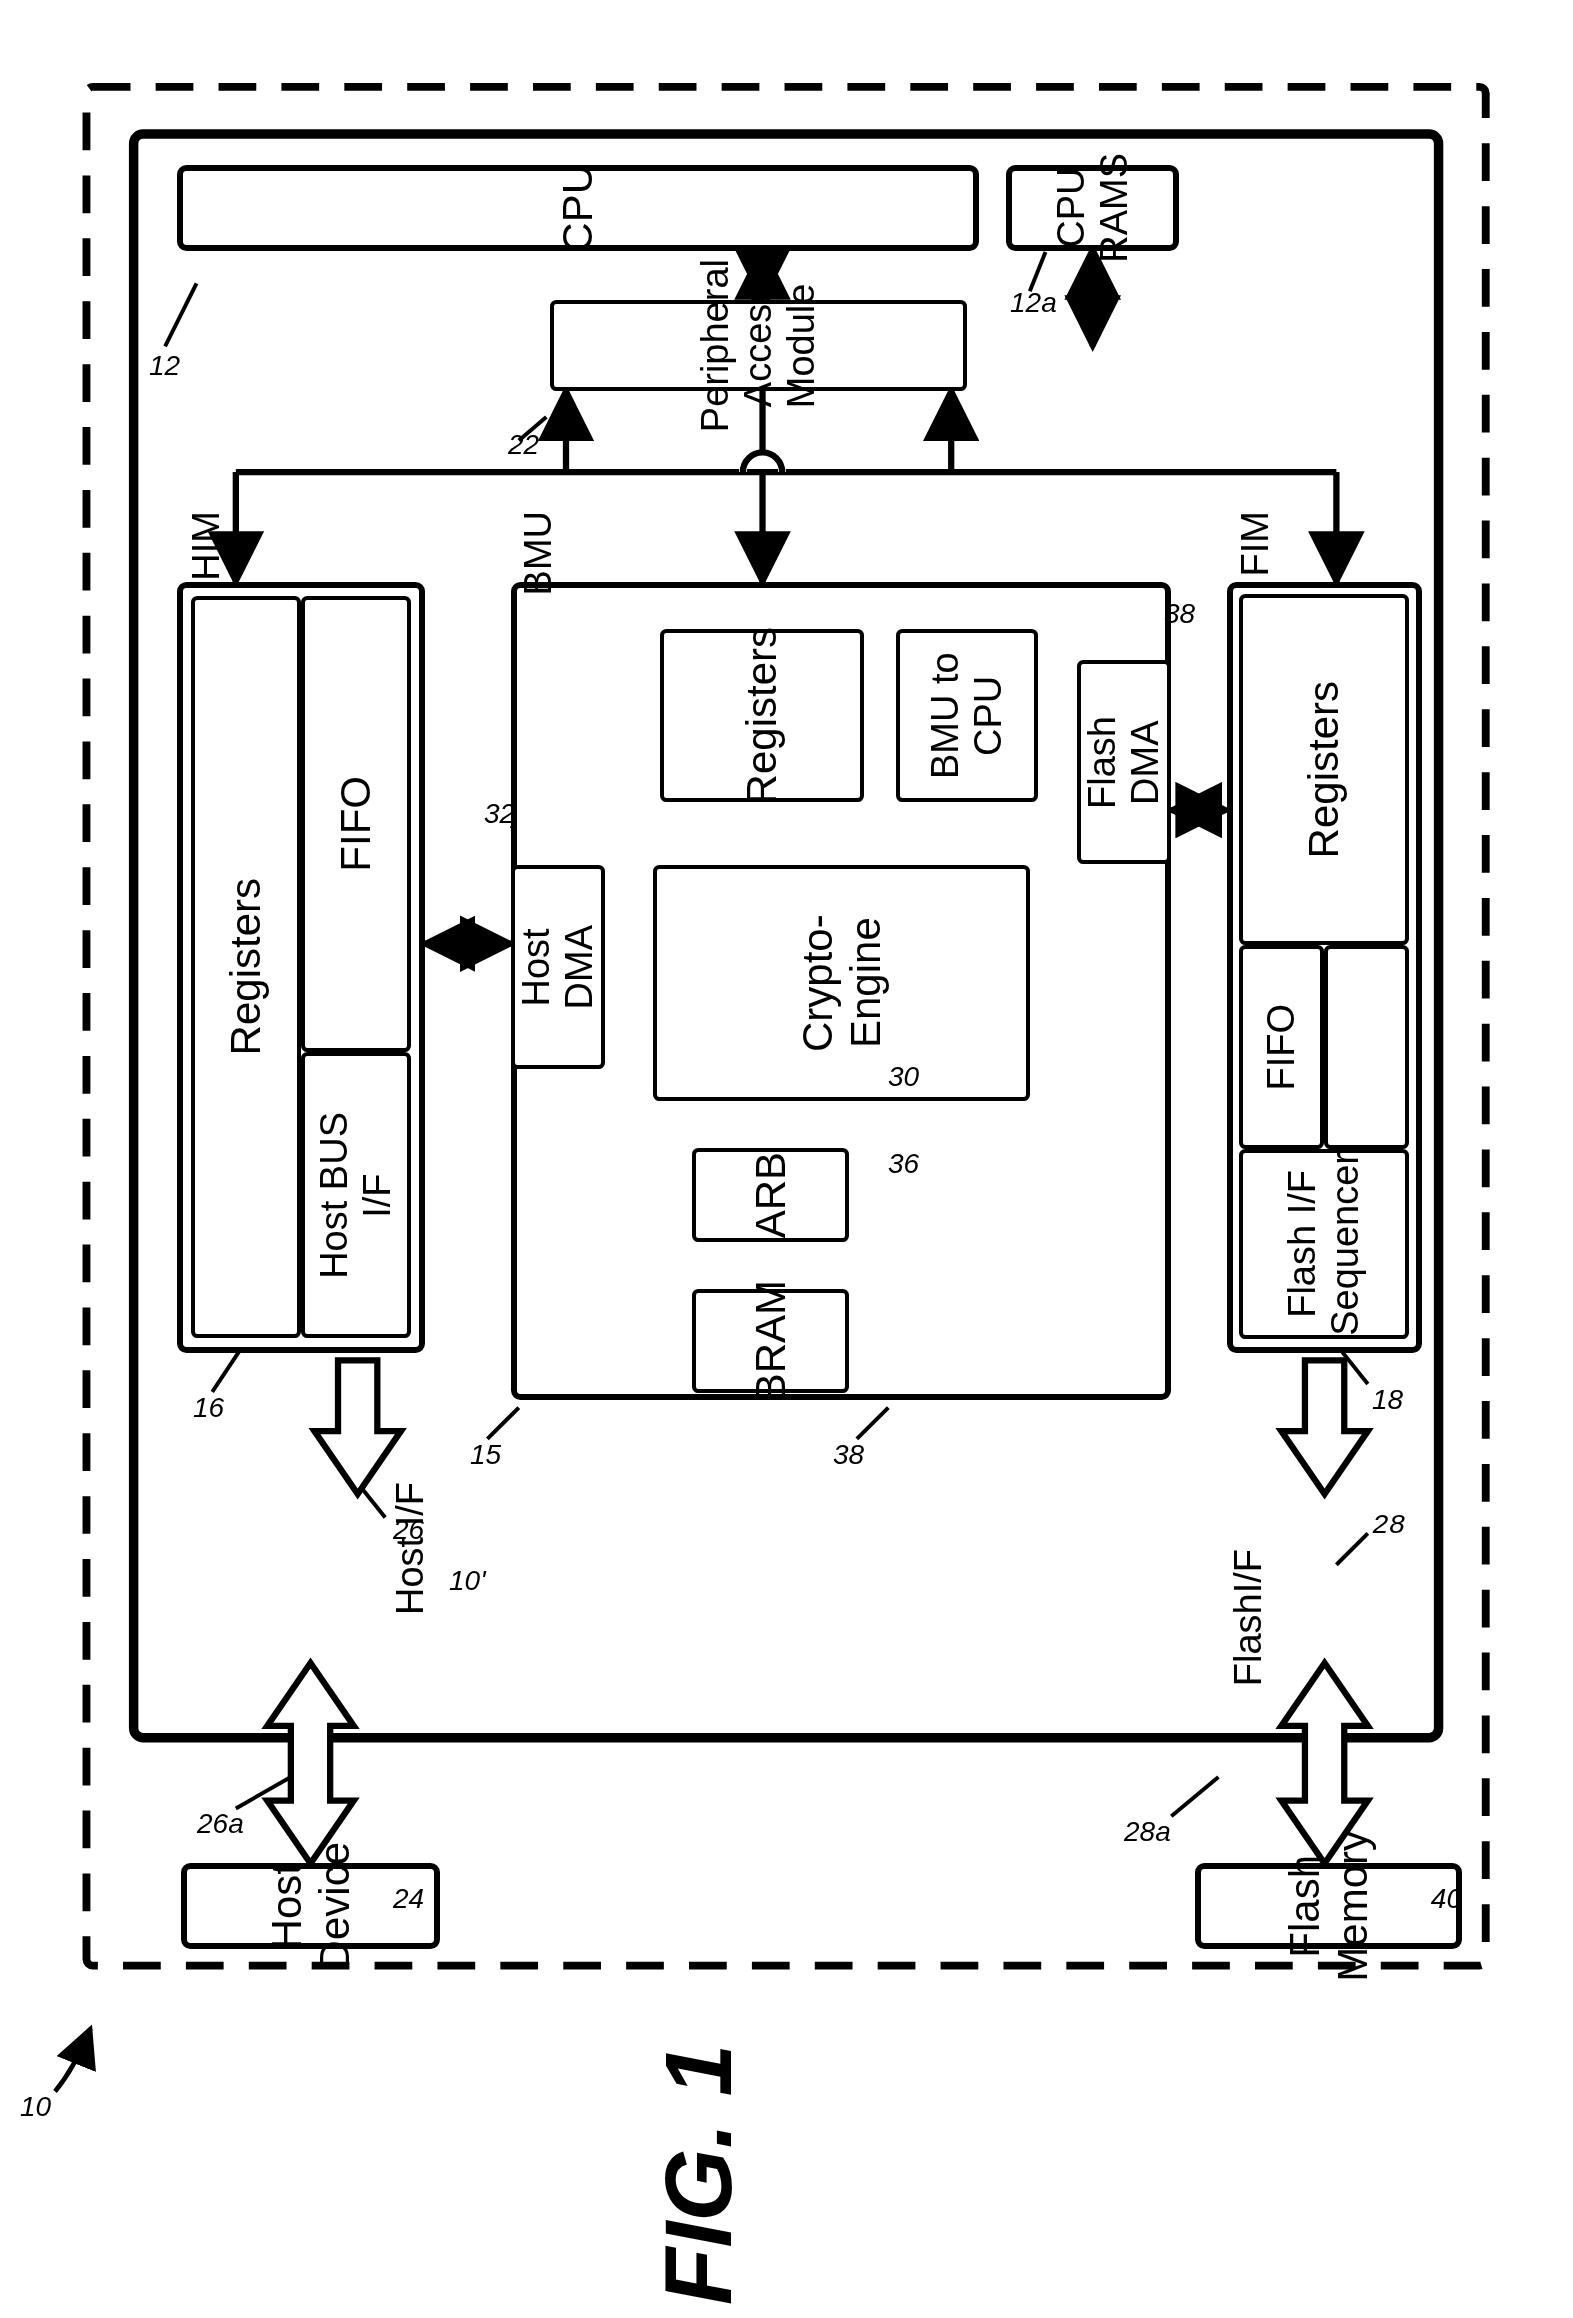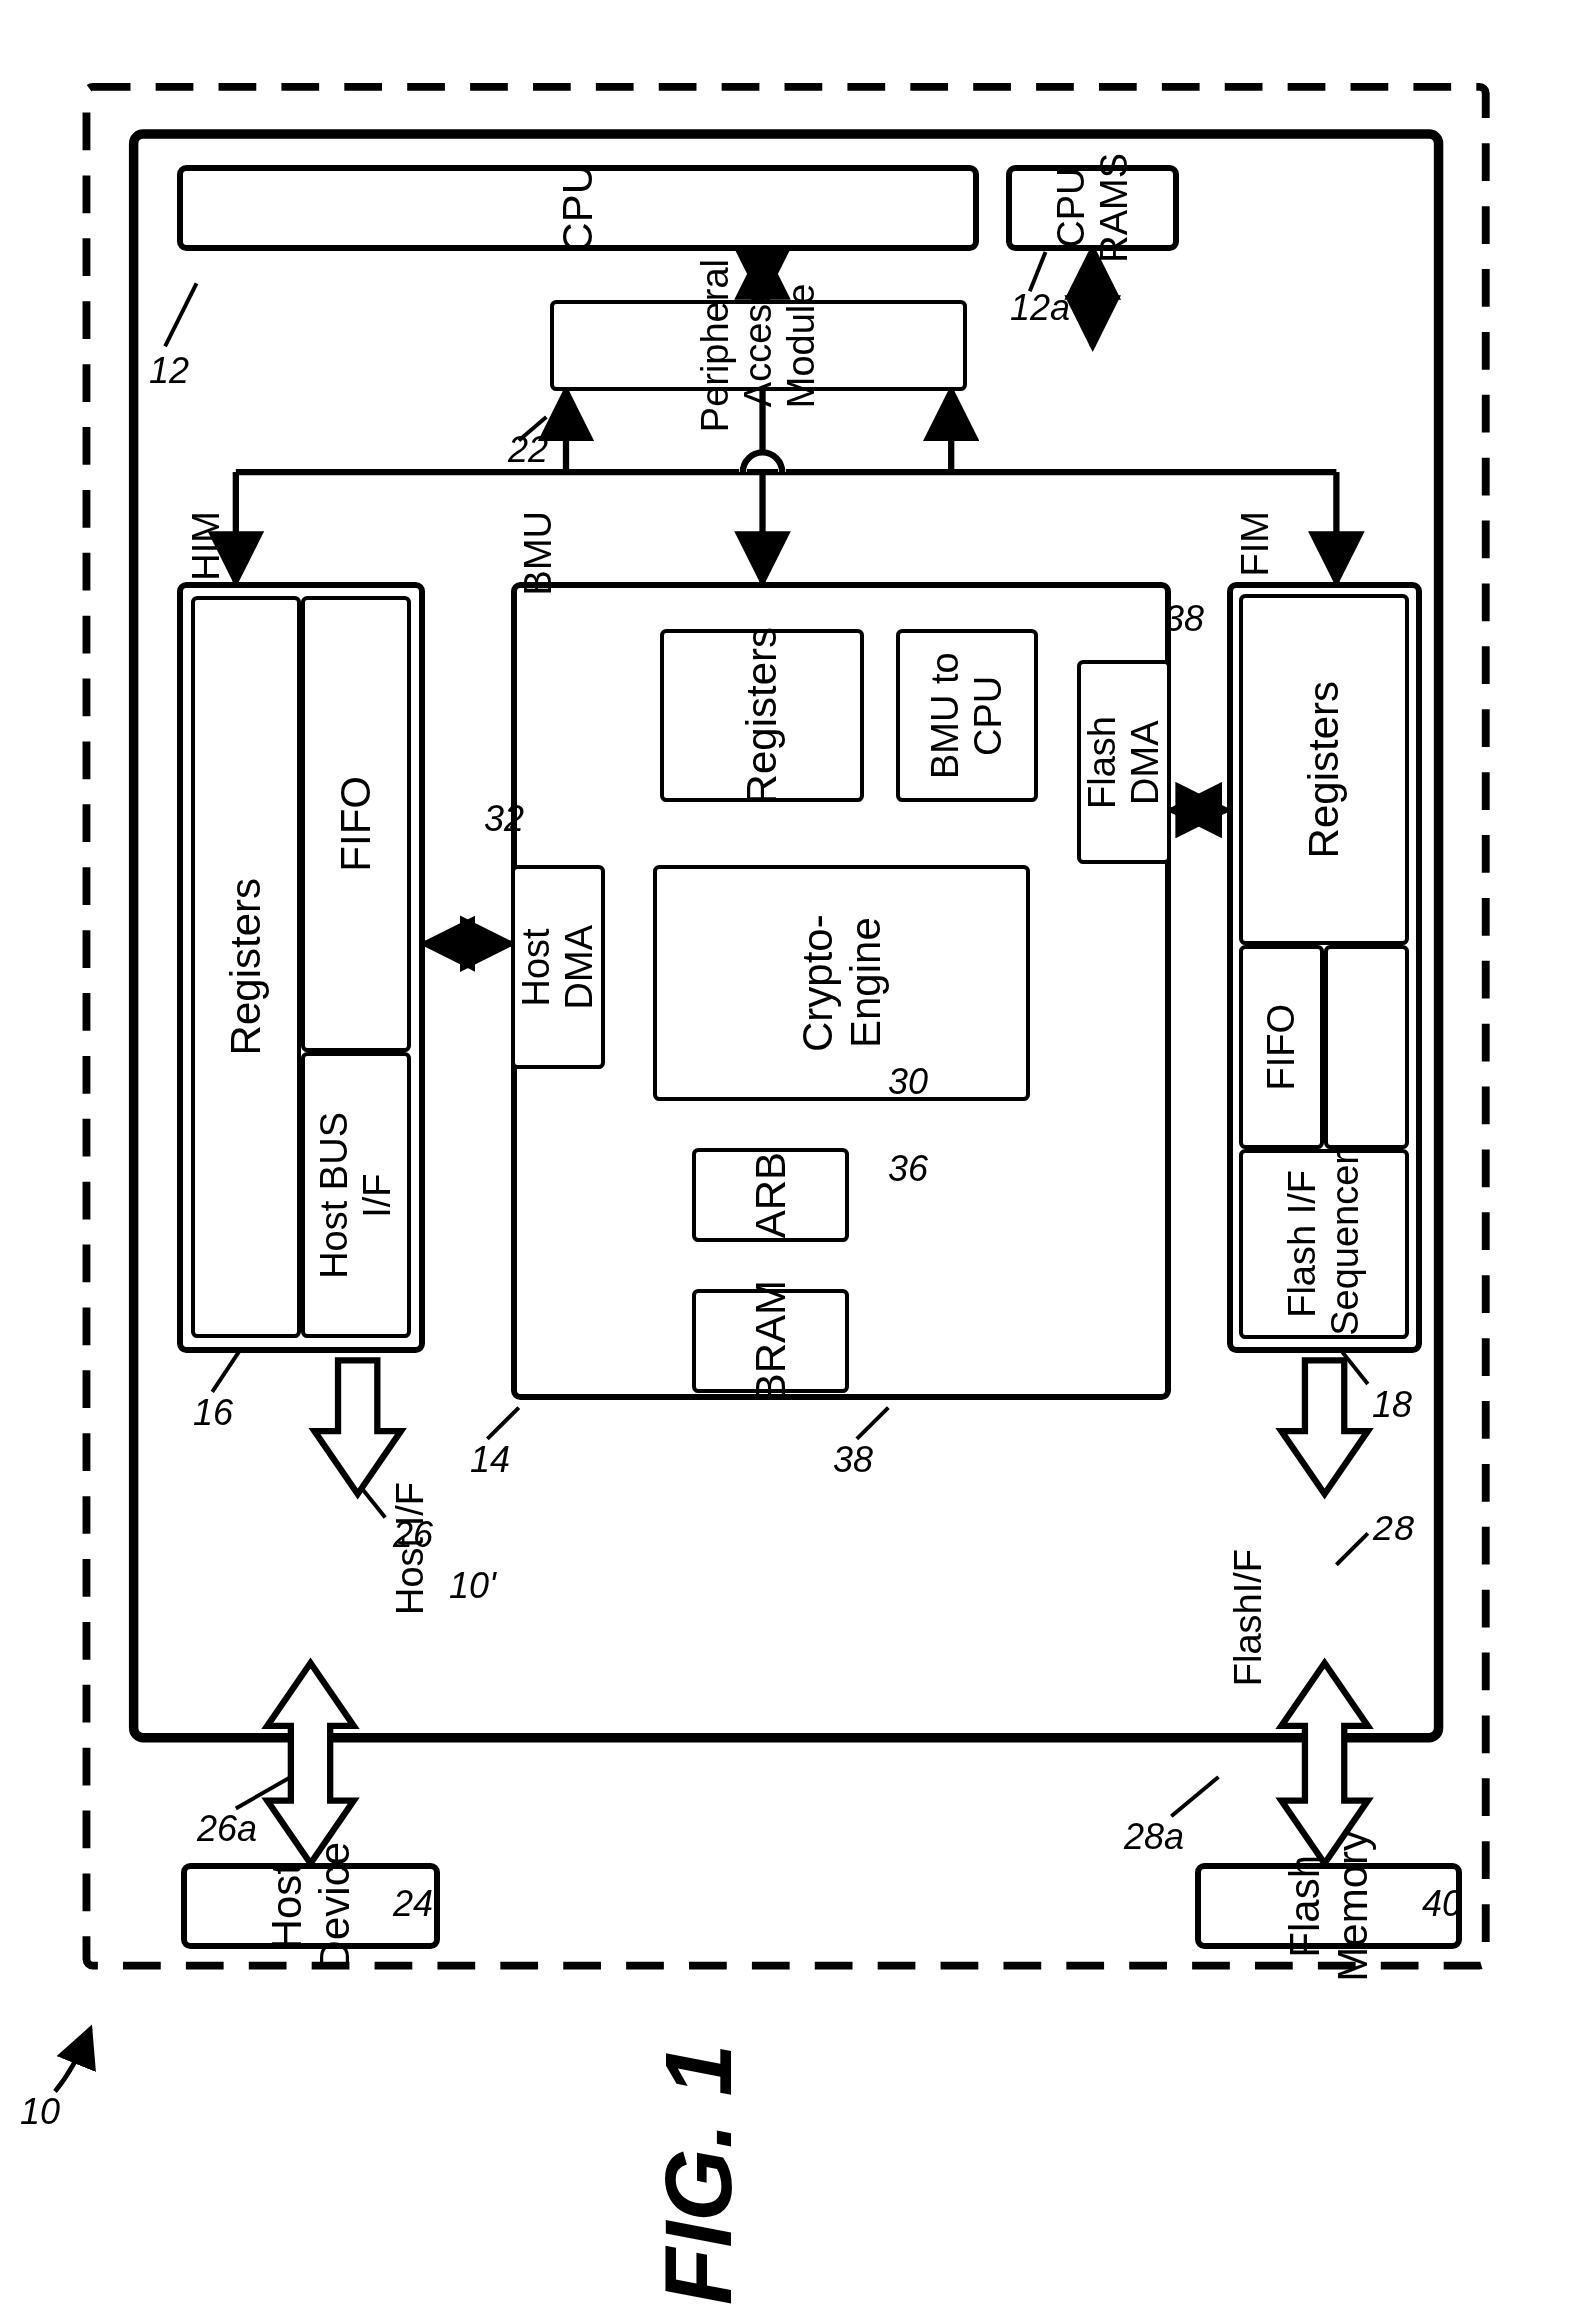--- a/index.html
+++ b/index.html
@@ -22,21 +22,21 @@
     display: flex;
     align-items: center;
     justify-content: center;
     text-align: center;
   }
   .b4 { border: 6.3px solid #000; border-radius: 9.4px; }
   .b3 { border: 4.7px solid #000; border-radius: 6.3px; }
   .label {
     position: absolute;
     font-style: italic;
-    font-size: 36px;
+    font-size: 28px;
     color: #000;
   }
   .label-plain {
     position: absolute;
     font-size: 36px;
     color: #000;
   }
   .vtext {
     writing-mode: vertical-rl;
     transform: rotate(180deg);
@@ -241,21 +241,21 @@
 
   <div class="box b4" style="left:1195px; top:1863px; width:267px; height:86px;">
     <span class="vtext">Flash Memory</span>
   </div>
 
   <div class="label" style="left:149px; top:350px;">12</div>
   <div class="label" style="left:1010px; top:287px;">12a</div>
   <div class="label" style="left:508px; top:429px;">22</div>
   <div class="label" style="left:193px; top:1392px;">16</div>
   <div class="label" style="left:1372px; top:1384px;">18</div>
-  <div class="label" style="left:470px; top:1439px;">14</div>
+  <div class="label" style="left:470px; top:1439px;">15</div>
   <div class="label" style="left:833px; top:1439px;">38</div>
   <div class="label" style="left:484px; top:798px;">32</div>
   <div class="label" style="left:1164px; top:598px;">38</div>
   <div class="label" style="left:888px; top:1061px;">30</div>
   <div class="label" style="left:888px; top:1148px;">36</div>
   <div class="label" style="left:393px; top:1514px;">26</div>
   <div class="label" style="left:1372px; top:1510px;font-family:Liberation Mono, monospace;">28</div>
   <div class="label" style="left:197px; top:1808px;">26a</div>
   <div class="label" style="left:1124px; top:1816px;">28a</div>
   <div class="label" style="left:393px; top:1883px;">24</div>

